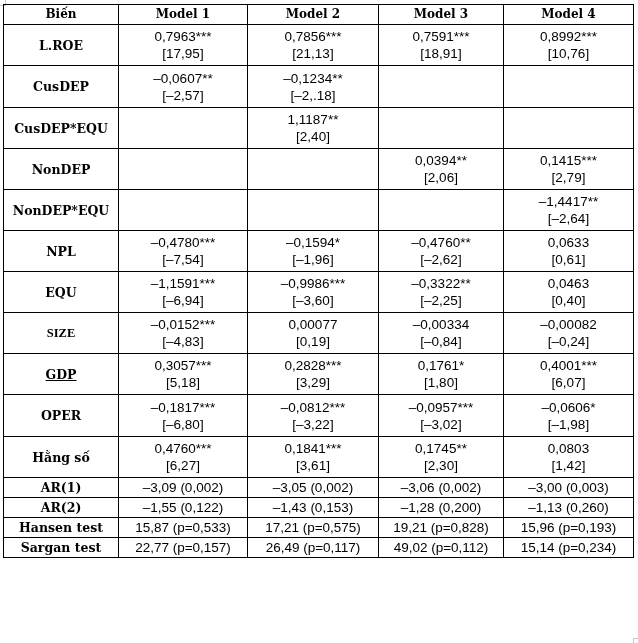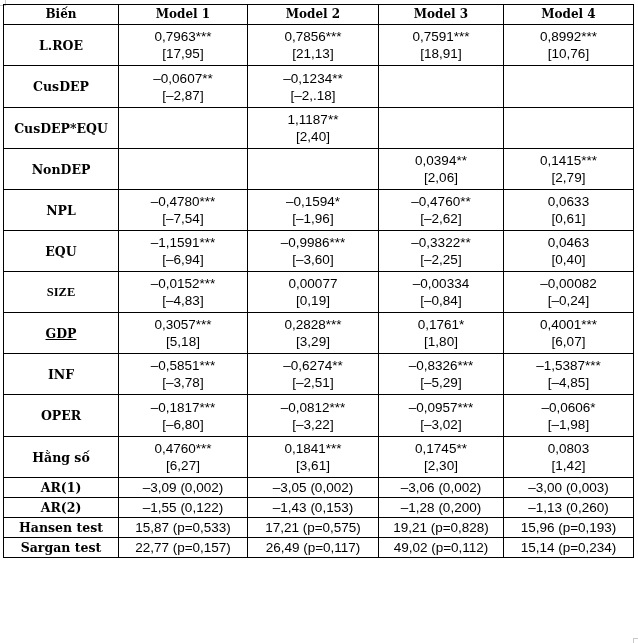--- a/index.html
+++ b/index.html
@@ -68,21 +68,21 @@
         </td>
         <td class="val">
           <span class="line">0,8992***</span>
           <span class="line">[10,76]</span>
         </td>
       </tr>
       <tr class="coef">
         <td class="var" style="height: 41px;">CusDEP</td>
         <td class="val">
           <span class="line">–0,0607**</span>
-          <span class="line">[–2,87]</span>
+          <span class="line">[–2,57]</span>
         </td>
         <td class="val">
           <span class="line">–0,1234**</span>
           <span class="line">[–2,.18]</span>
         </td>
         <td class="val">
           <span class="line"></span>
           <span class="line"></span>
         </td>
         <td class="val">
@@ -122,20 +122,39 @@
         <td class="val">
           <span class="line">0,0394**</span>
           <span class="line">[2,06]</span>
         </td>
         <td class="val">
           <span class="line">0,1415***</span>
           <span class="line">[2,79]</span>
         </td>
       </tr>
       <tr class="coef">
+        <td class="var" style="height: 40px;">NonDEP*EQU</td>
+        <td class="val">
+          <span class="line"></span>
+          <span class="line"></span>
+        </td>
+        <td class="val">
+          <span class="line"></span>
+          <span class="line"></span>
+        </td>
+        <td class="val">
+          <span class="line"></span>
+          <span class="line"></span>
+        </td>
+        <td class="val">
+          <span class="line">–1,4417**</span>
+          <span class="line">[–2,64]</span>
+        </td>
+      </tr>
+      <tr class="coef">
         <td class="var" style="height: 40px;">NPL</td>
         <td class="val">
           <span class="line">–0,4780***</span>
           <span class="line">[–7,54]</span>
         </td>
         <td class="val">
           <span class="line">–0,1594*</span>
           <span class="line">[–1,96]</span>
         </td>
         <td class="val">
@@ -195,39 +214,20 @@
           <span class="line">0,2828***</span>
           <span class="line">[3,29]</span>
         </td>
         <td class="val">
           <span class="line">0,1761*</span>
           <span class="line">[1,80]</span>
         </td>
         <td class="val">
           <span class="line">0,4001***</span>
           <span class="line">[6,07]</span>
-        </td>
-      </tr>
-      <tr class="coef">
-        <td class="var" style="height: 40px;">INF</td>
-        <td class="val">
-          <span class="line">–0,5851***</span>
-          <span class="line">[–3,78]</span>
-        </td>
-        <td class="val">
-          <span class="line">–0,6274**</span>
-          <span class="line">[–2,51]</span>
-        </td>
-        <td class="val">
-          <span class="line">–0,8326***</span>
-          <span class="line">[–5,29]</span>
-        </td>
-        <td class="val">
-          <span class="line">–1,5387***</span>
-          <span class="line">[–4,85]</span>
         </td>
       </tr>
       <tr class="coef">
         <td class="var" style="height: 41px;">OPER</td>
         <td class="val">
           <span class="line">–0,1817***</span>
           <span class="line">[–6,80]</span>
         </td>
         <td class="val">
           <span class="line">–0,0812***</span>

